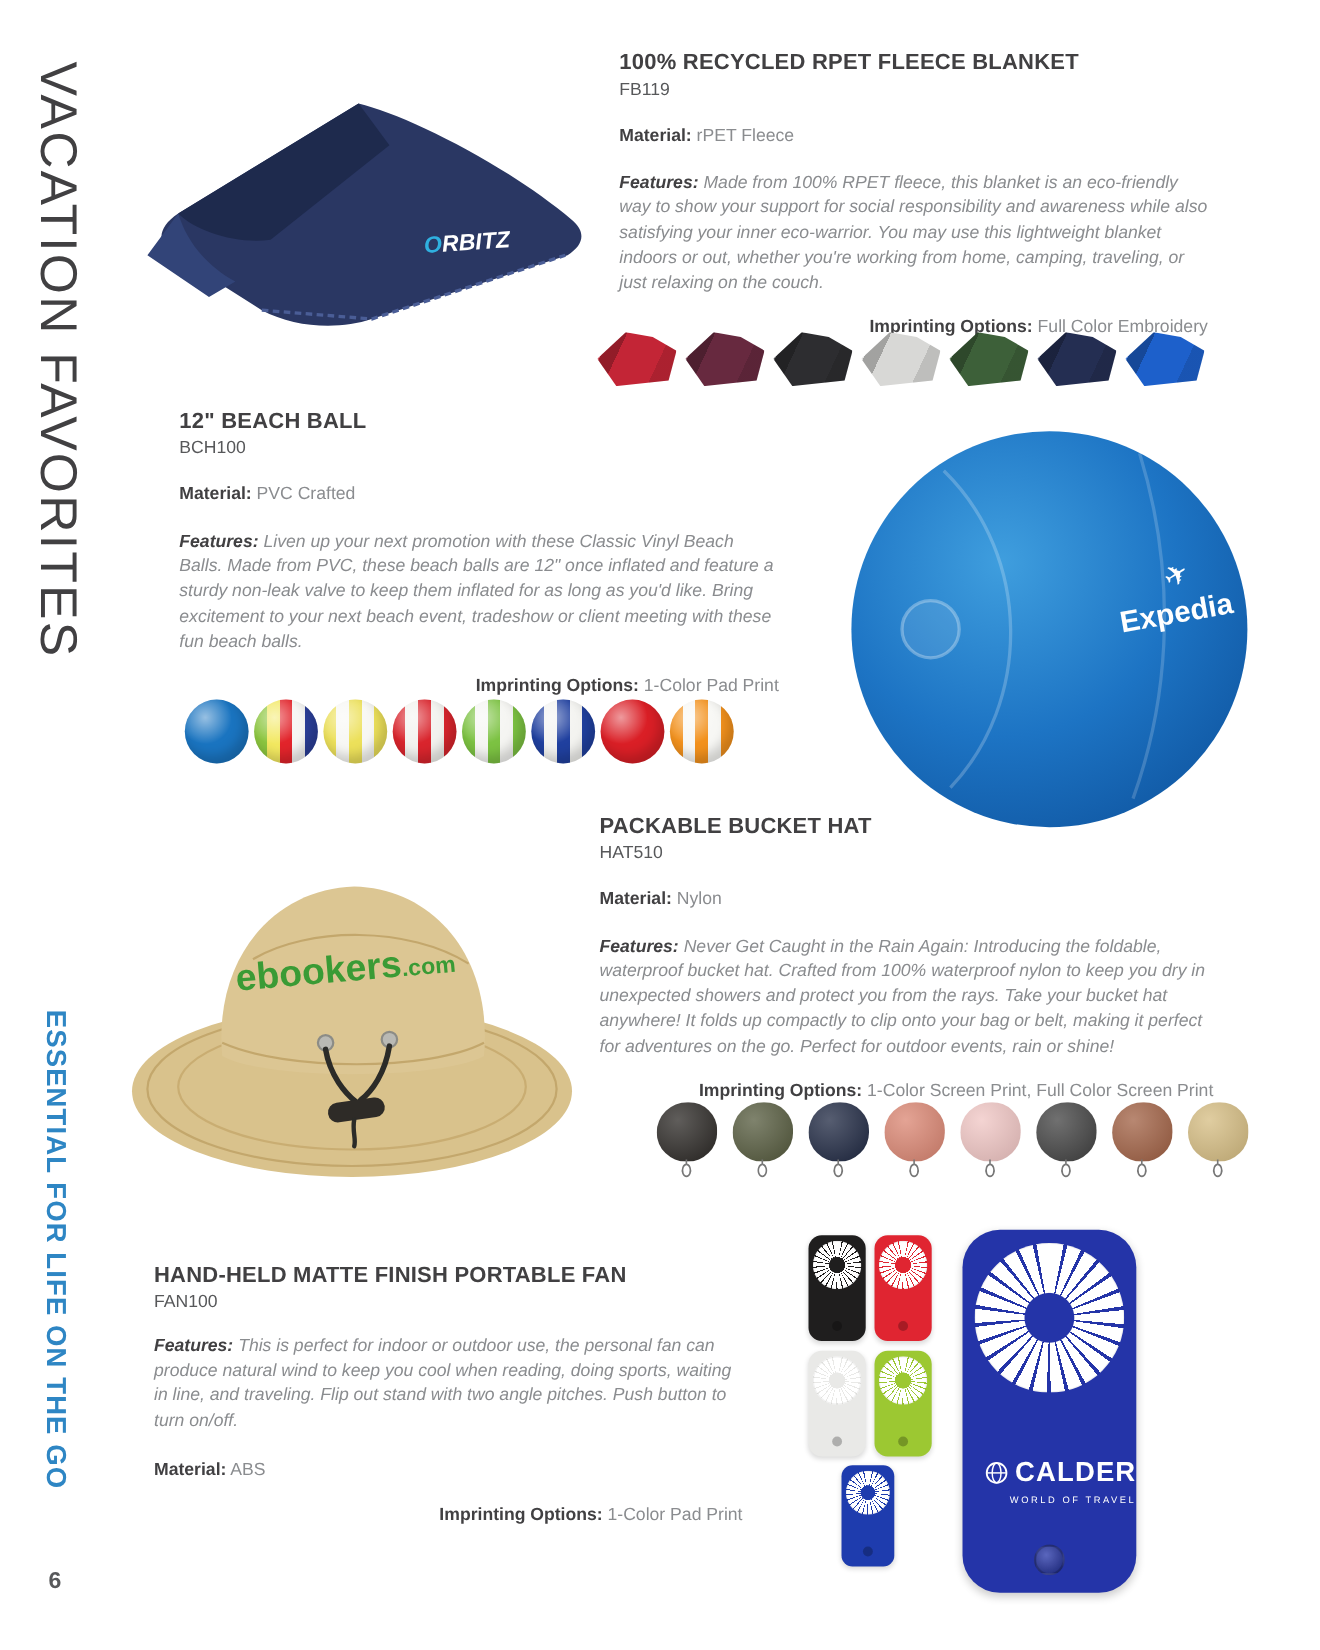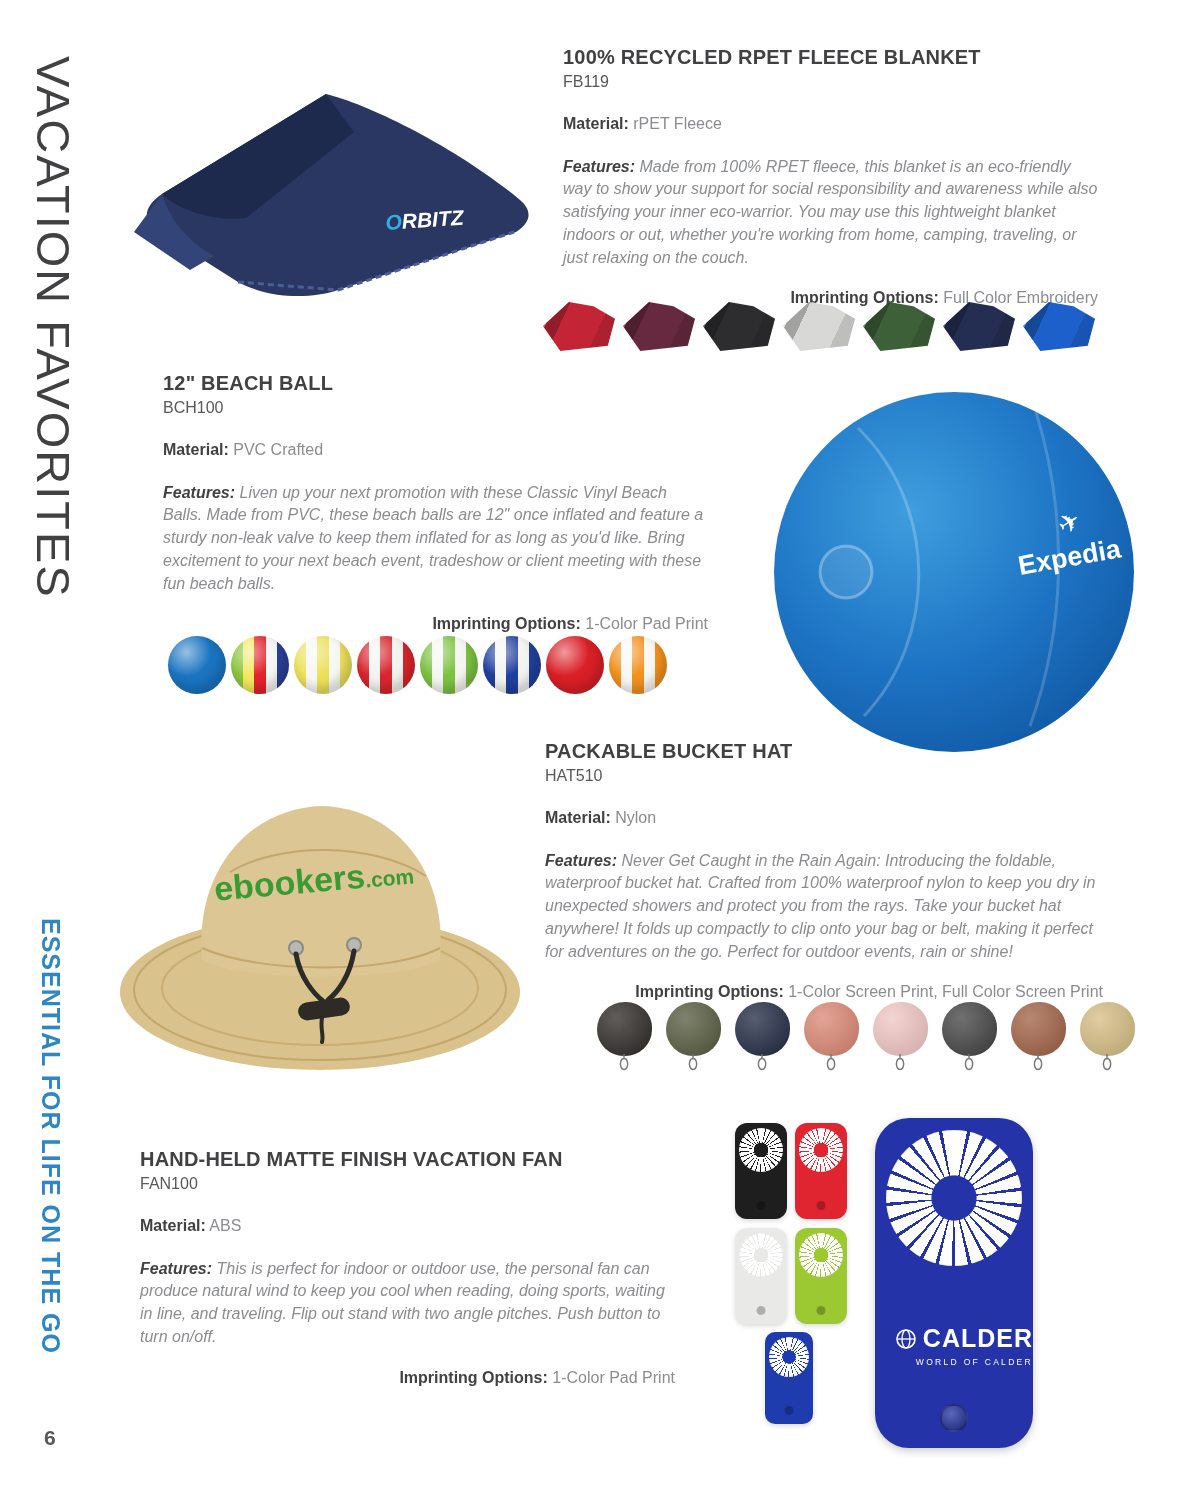--- a/index.html
+++ b/index.html
@@ -208,26 +208,26 @@
         </svg>
       </span>
       <span class="hatdot" style="--c: #d7bf86;">
         <svg class="clip" viewBox="0 0 12 22">
           <path d="M6 0 v5 M6 5 a4 6 0 1 0 0.1 0" fill="none" stroke="#777" stroke-width="1.6"></path>
         </svg>
       </span>
     </div>
 
   <div class="ptext" style="left:140px;top:1148px;width:535px">
-    <h2>HAND-HELD MATTE FINISH VACATION FAN</h2>
+    <h2>HAND-HELD MATTE FINISH PORTABLE FAN</h2>
     <div class="sku">FAN100</div>
+    <p class="row feat"><b>Features:</b>
+      <span>This is perfect for indoor or outdoor use, the personal fan can produce natural wind to keep you cool when reading, doing sports, waiting in line, and traveling. Flip out stand with two angle pitches. Push button to turn on/off.</span></p>
     <p class="row"><b>Material:</b>
       <span>ABS</span></p>
-    <p class="row feat"><b>Features:</b>
-      <span>This is perfect for indoor or outdoor use, the personal fan can produce natural wind to keep you cool when reading, doing sports, waiting in line, and traveling. Flip out stand with two angle pitches. Push button to turn on/off.</span></p>
     <p class="row imp"><b>Imprinting Options:</b>
       <span>1-Color Pad Print</span></p>
   </div>
 
   <div id="fan-grid">
       <div class="fan fan-pos-0" style="--fc: #1f1e1e;">
         <span class="fanhead"></span>
         <span class="fanbtn"></span>
       </div>
       <div class="fan fan-pos-1" style="--fc: #e02531;">
@@ -252,18 +252,18 @@
     <span class="fanhead"></span>
     <div class="fan-logo">
       <span class="brand">
         <svg width="24" height="24" viewBox="0 0 24 24">
           <circle cx="12" cy="12" r="9" fill="none" stroke="#ffffff" stroke-width="1.6"></circle>
           <ellipse cx="12" cy="12" rx="4" ry="9" fill="none" stroke="#ffffff" stroke-width="1.3"></ellipse>
           <line x1="3" y1="12" x2="21" y2="12" stroke="#ffffff" stroke-width="1.3"></line>
         </svg>
         <span>CALDER</span>
       </span>
-      <div class="sub">WORLD OF CALDER</div>
+      <div class="sub">WORLD OF TRAVEL</div>
     </div>
     <span class="fanbtn"></span>
   </div>
 
 </div>
 
 </body></html>

